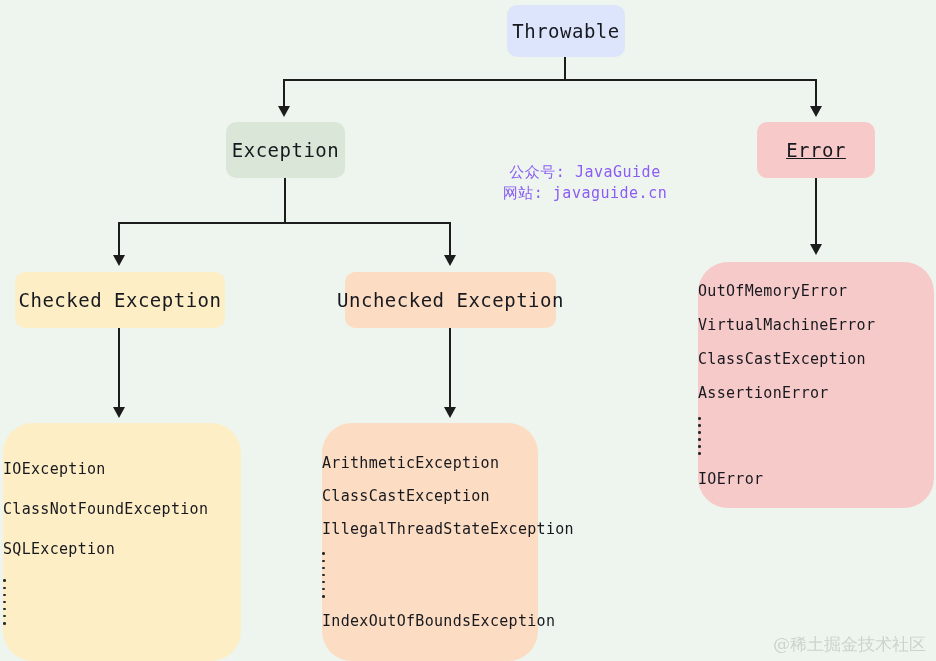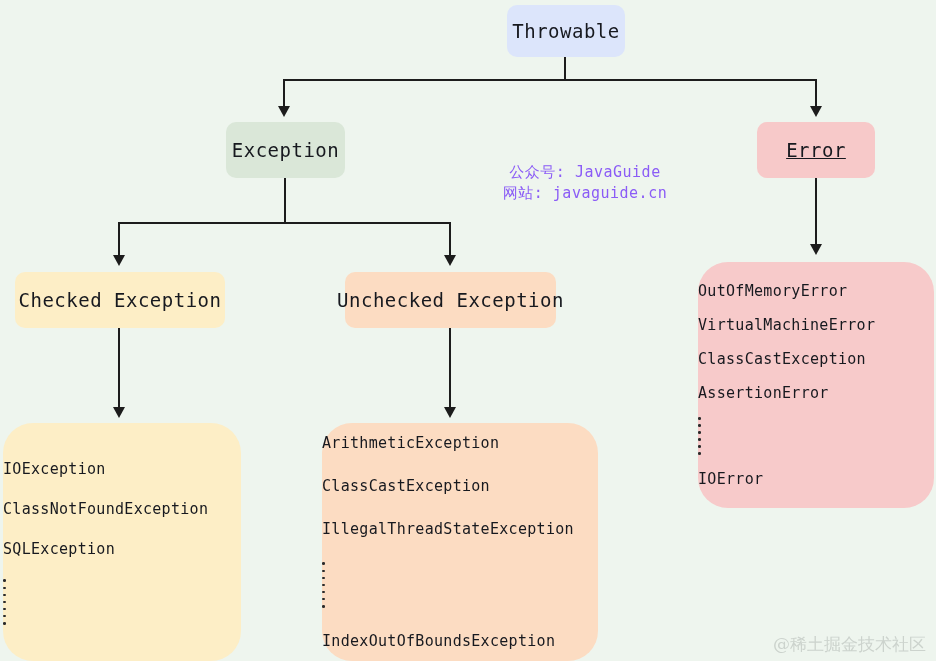--- a/index.html
+++ b/index.html
@@ -27,21 +27,21 @@
   .node-unchecked{left:345px;top:272px;width:211px;height:56px;background:#fcdcc2;}
   
   .list-box{
     position:absolute;
     border-radius:30px;
     display:flex;flex-direction:column;align-items:flex-start;justify-content:center;
     font-size:15px;font-weight:500;
     letter-spacing:0.3px;
   }
   .list-checked{left:3px;top:423px;width:238px;height:238px;background:#fdeec6;gap:20px;}
-  .list-unchecked{left:322px;top:423px;width:276px;height:238px;background:#fcdcc2;gap:23px;}
+  .list-unchecked{left:322px;top:423px;width:216px;height:238px;background:#fcdcc2;gap:13px;}
   .list-error{left:698px;top:262px;width:236px;height:246px;background:#f7caca;gap:14px;}
   .list-item{height:20px;line-height:20px;white-space:nowrap;}
   
   .vline,.hline{position:absolute;background:#1c1c1c;}
   .vline{width:2px;}
   .hline{height:2px;}
   .arrow-down{
     position:absolute;width:0;height:0;
     border-left:6px solid transparent;
     border-right:6px solid transparent;

